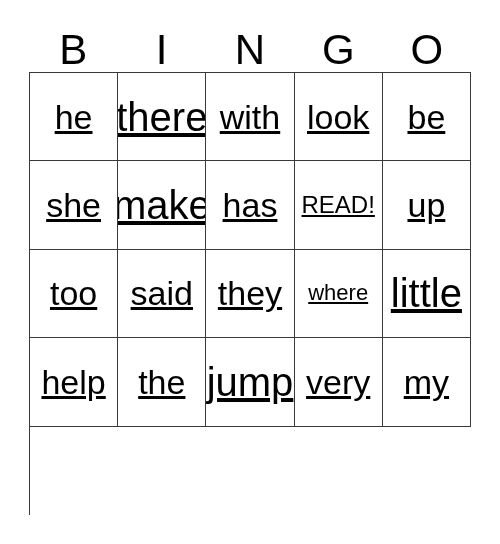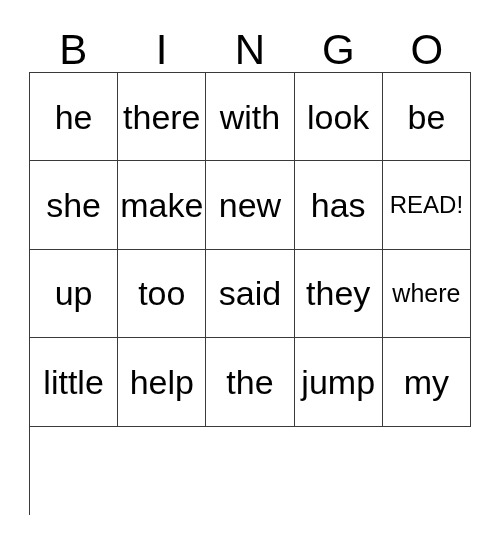--- a/index.html
+++ b/index.html
@@ -65,31 +65,32 @@
   }
   .cell {
     box-sizing: border-box;
     border-right: 1px solid #3a3a3a;
     border-bottom: 1px solid #3a3a3a;
     display: flex;
     align-items: center;
     justify-content: center;
     overflow: hidden;
     background: #ffffff;
+    text-decoration: underline;
   }
   .cell-text {
     font-size: 34px;
     line-height: 1;
     white-space: nowrap;
     text-align: center;
     display: block;
   }
   
-  .cell.fit-5 .cell-text { font-size: 34px; }
-  .cell.fit-6 .cell-text { font-size: 25px; }
+  .cell.fit-5 .cell-text { font-size: 40px; }
+  .cell.fit-6 .cell-text { font-size: 22px; }
   .cell.free .cell-text  { font-size: 24px; }
 </style>
 </head>
 <body>
 
 <div class="card">
 
   <div class="header-row">
     <div class="header-cell">
       <span class="header-letter">B</span>
@@ -125,23 +126,20 @@
 
     <div class="cell">
       <span class="cell-text">be</span>
     </div>
     <div class="cell">
       <span class="cell-text">she</span>
     </div>
     <div class="cell fit-5">
       <span class="cell-text">make</span>
     </div>
-    <div class="cell">
-      <span class="cell-text">new</span>
-    </div>
 
     <div class="cell">
       <span class="cell-text">has</span>
     </div>
     <div class="cell free">
       <span class="cell-text">READ!</span>
     </div>
     <div class="cell">
       <span class="cell-text">up</span>
     </div>
@@ -165,17 +163,20 @@
     <div class="cell">
       <span class="cell-text">help</span>
     </div>
     <div class="cell">
       <span class="cell-text">the</span>
     </div>
     <div class="cell fit-5">
       <span class="cell-text">jump</span>
     </div>
     <div class="cell">
+      <span class="cell-text">very</span>
+    </div>
+    <div class="cell">
       <span class="cell-text">my</span>
     </div>
 
   </div>
 </div>
 
 </body></html>

